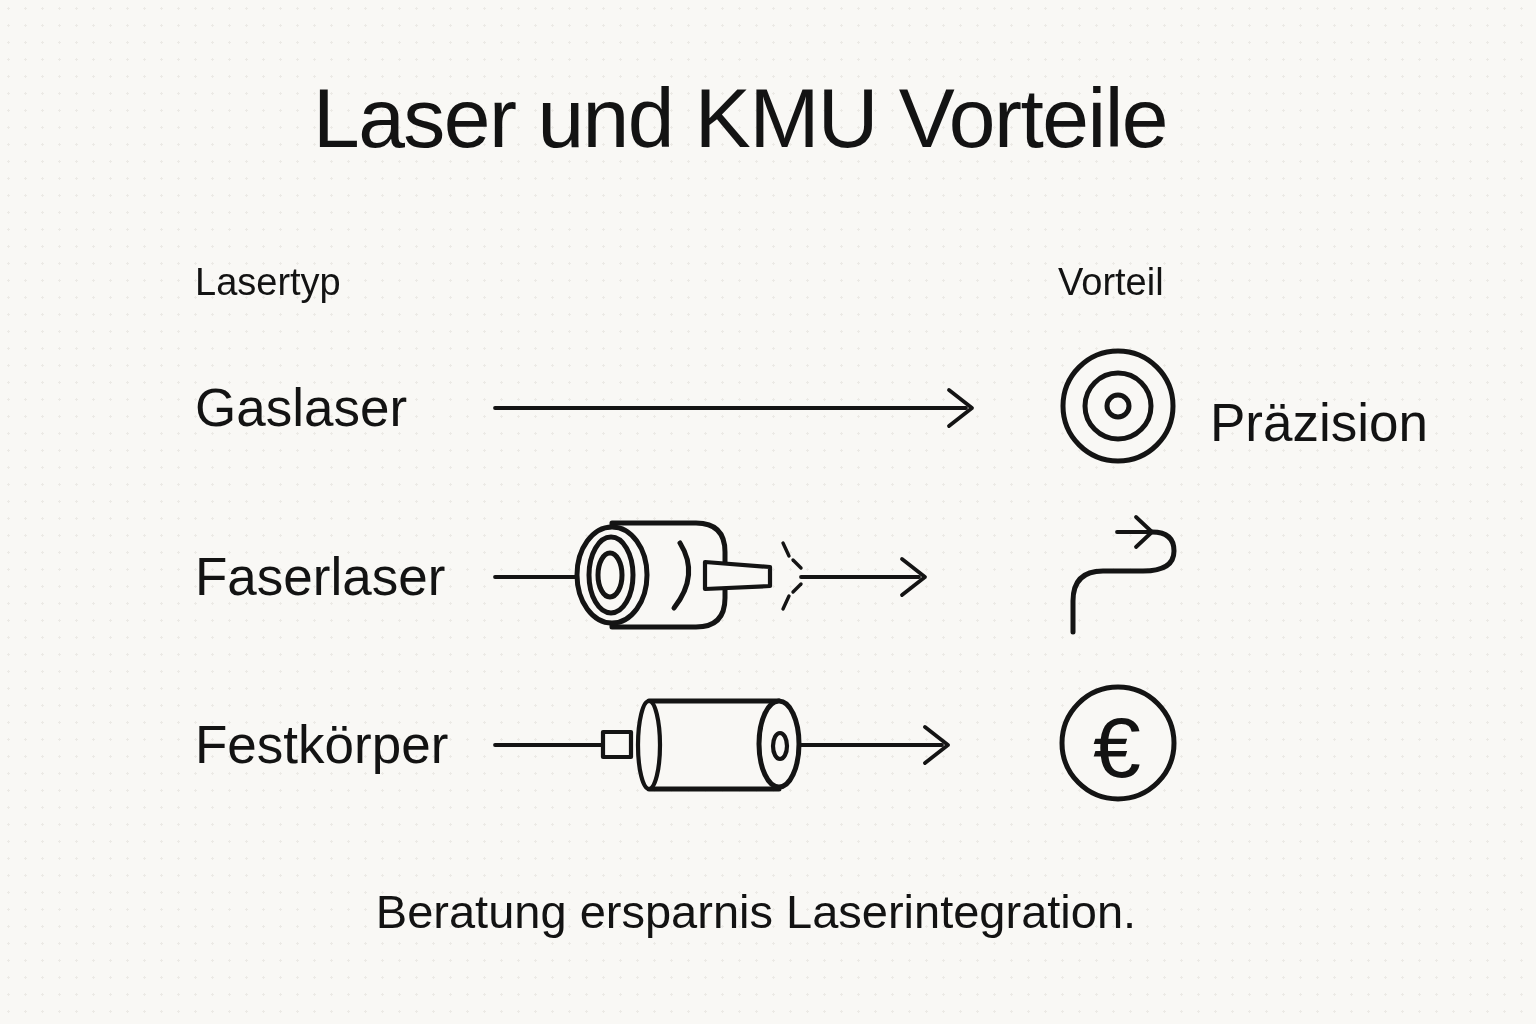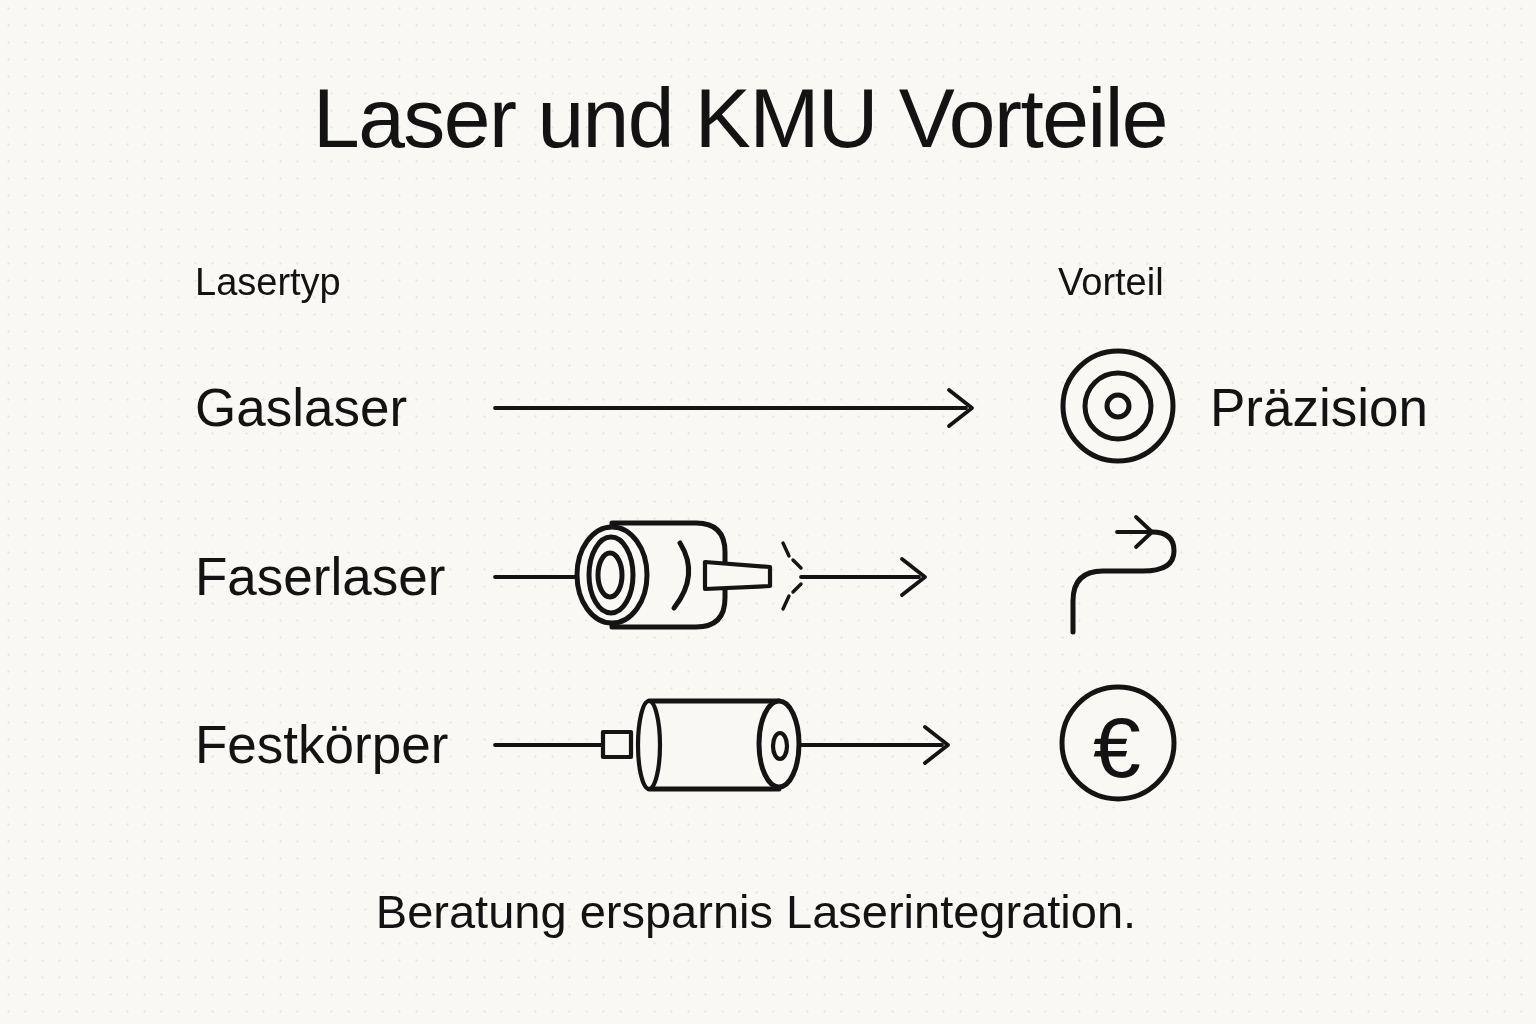--- a/index.html
+++ b/index.html
@@ -16,21 +16,21 @@
     font-size:84px;font-weight:500;letter-spacing:-1.5px;white-space:nowrap;
   }
   .col-header{position:absolute;top:228px;font-size:38px;line-height:60px;white-space:nowrap;margin-top:24px;}
   .col-header.left{left:195px;}
   .col-header.right{left:1058px;text-align:center;}
   .row-label{position:absolute;left:195px;font-size:53px;line-height:60px;white-space:nowrap;}
   .row-label.r1{top:378px;}
   .row-label.r2{top:547px;}
   .row-label.r3{top:715px;}
   .benefit{position:absolute;left:1210px;font-size:53px;line-height:62px;white-space:nowrap;}
-  .benefit.r1{top:377px;}
+  .benefit.r1{top:392px;}
   .benefit.r2{top:546px;}
   .benefit.r3{top:690px;}
   .footer{
     position:absolute;top:884px;left:0;width:1512px;text-align:center;
     font-size:47px;white-space:nowrap;
   }
   svg.artwork{position:absolute;top:0;left:0;}
   .stroke{fill:none;stroke:#141414;stroke-width:5;stroke-linecap:round;stroke-linejoin:round;}
   .stroke-thin{fill:none;stroke:#141414;stroke-width:3.8;stroke-linecap:round;stroke-linejoin:round;}
   .filled{fill:#f9f8f5;stroke:#141414;stroke-width:5;stroke-linecap:round;stroke-linejoin:round;}

